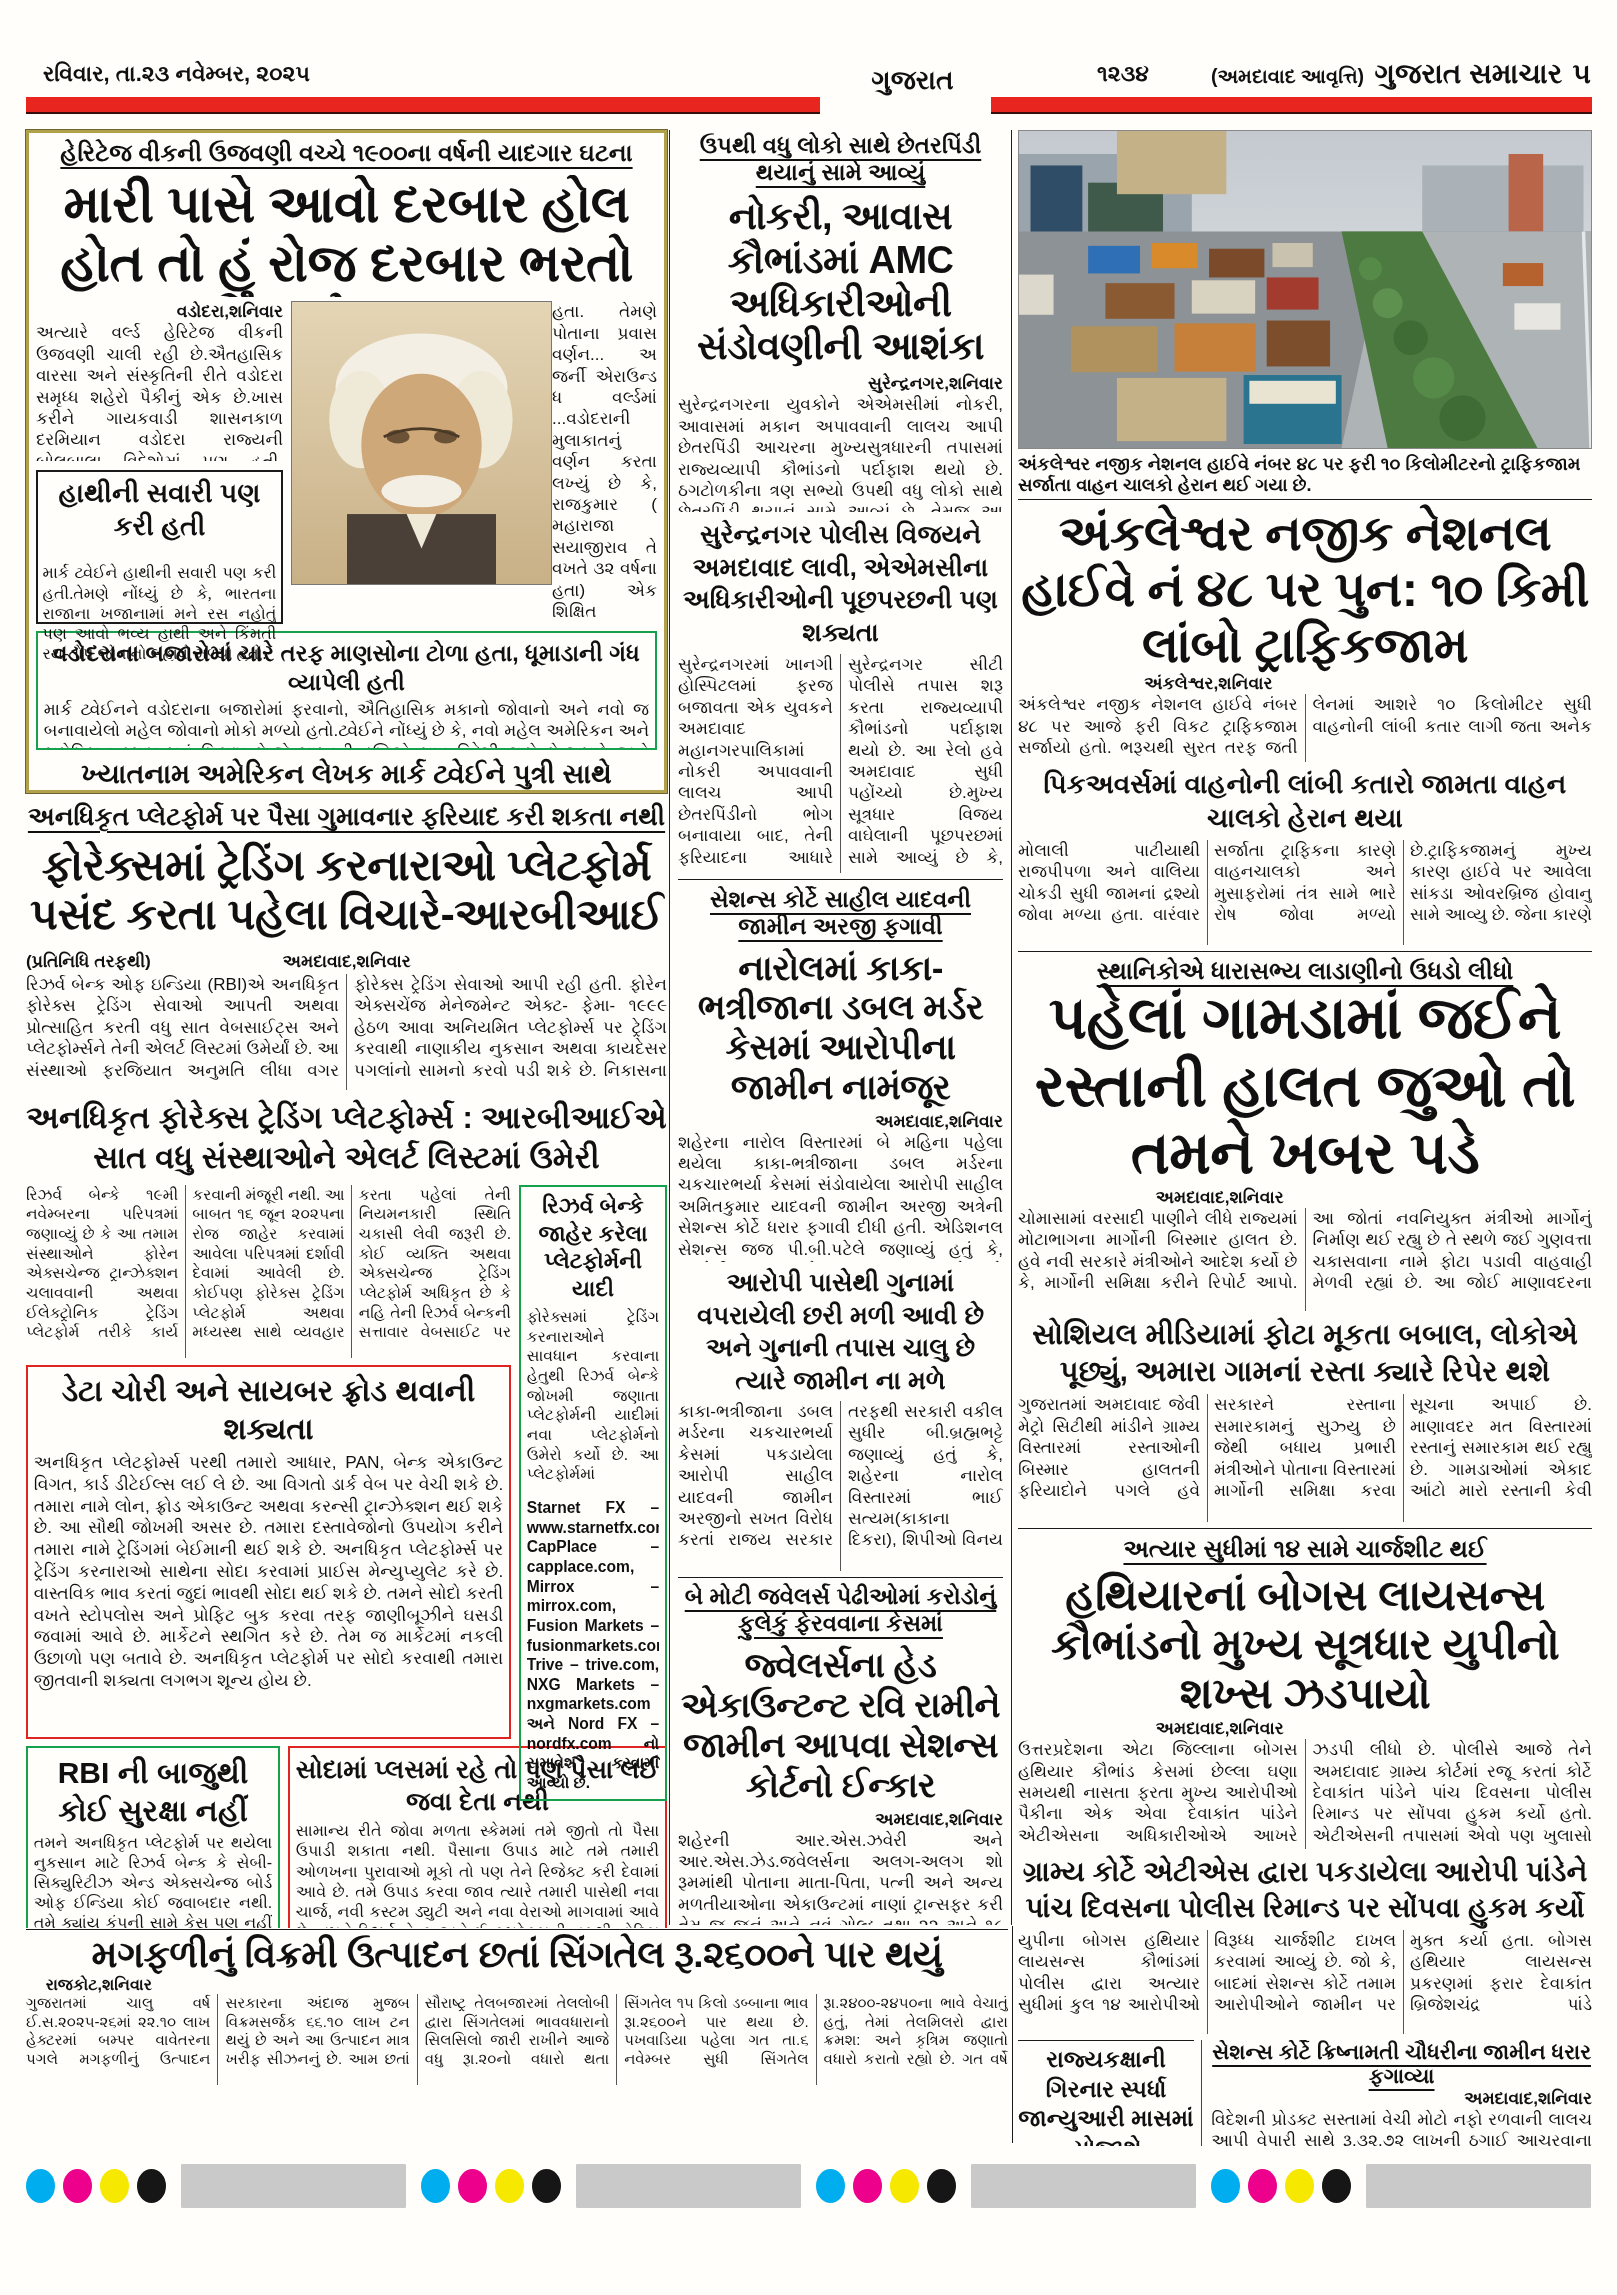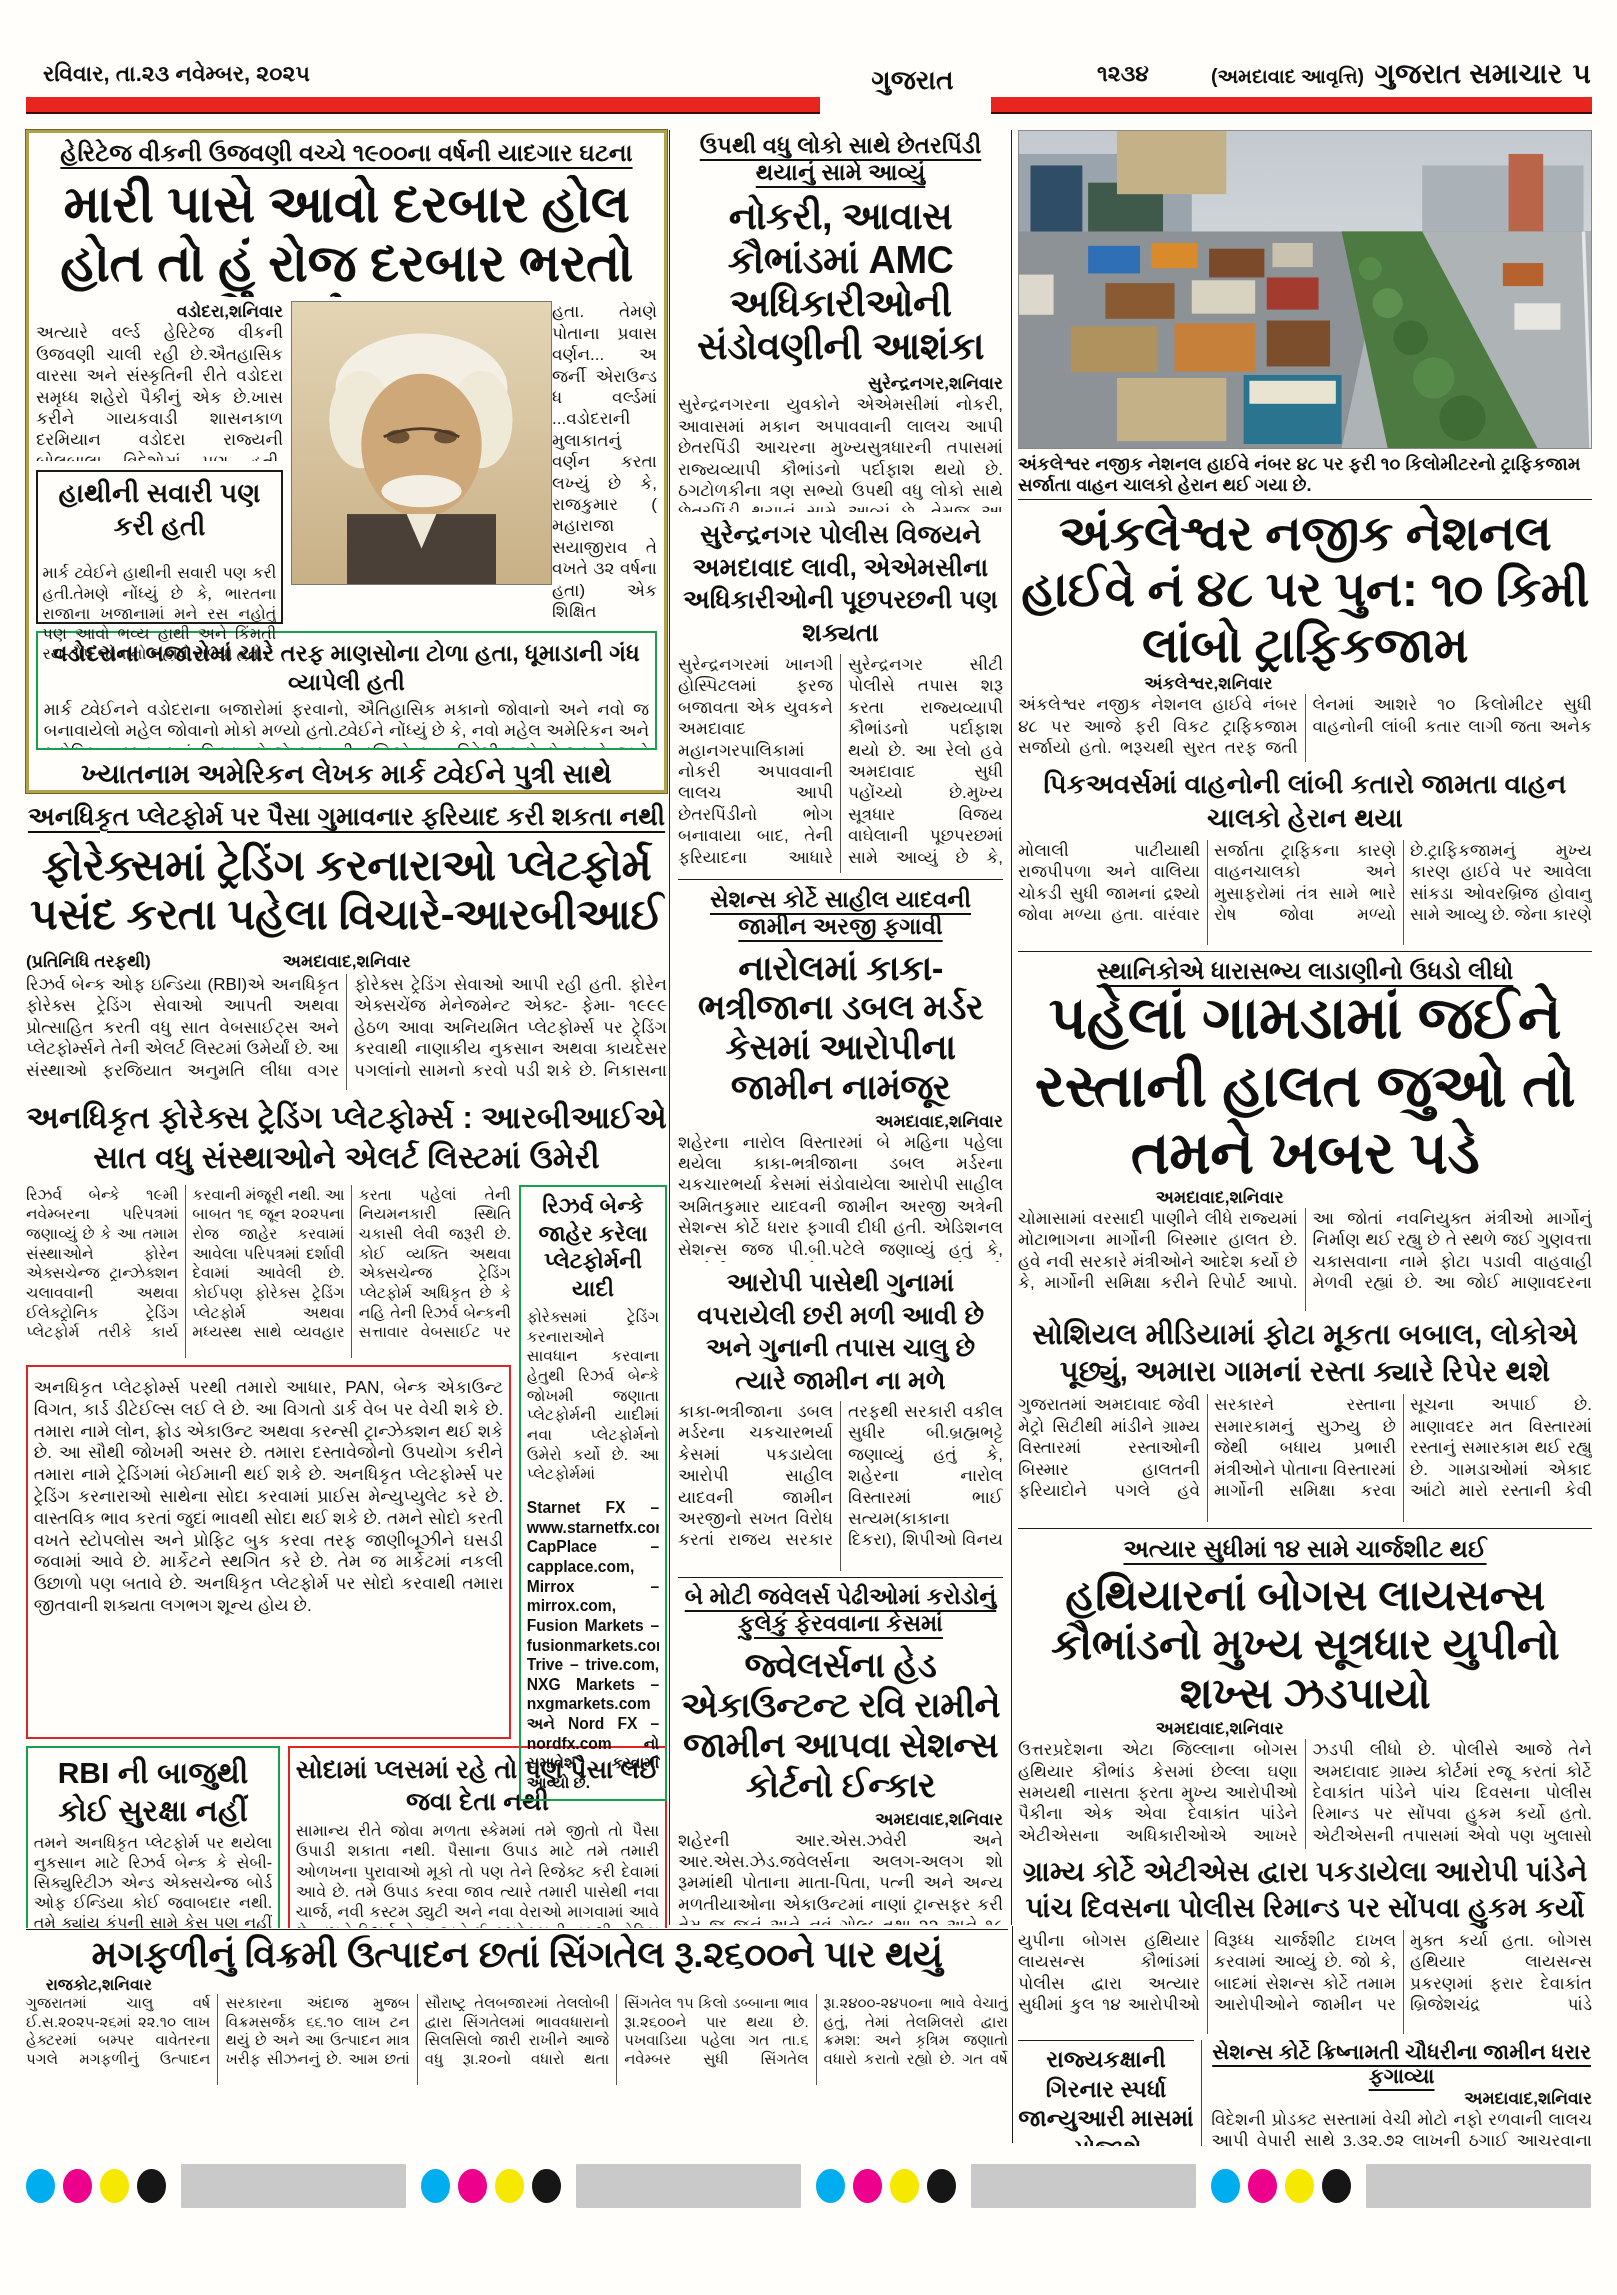--- a/index.html
+++ b/index.html
@@ -102,20 +102,21 @@
     <div class="body-txt cols2" style="height:116px;margin-top:2.3px;">રિઝર્વ બેન્ક ઓફ ઇન્ડિયા (RBI)એ અનધિકૃત ફોરેક્સ ટ્રેડિંગ સેવાઓ આપતી અથવા પ્રોત્સાહિત કરતી વધુ સાત વેબસાઈટ્સ અને પ્લેટફોર્મ્સને તેની એલર્ટ લિસ્ટમાં ઉમેર્યાં છે. આ સંસ્થાઓ ફરજિયાત અનુમતિ લીધા વગર ફોરેક્સ ટ્રેડિંગ સેવાઓ આપી રહી હતી. ફોરેન એક્સચેંજ મેનેજમેન્ટ એક્ટ- ફેમા- ૧૯૯૯ હેઠળ આવા અનિયમિત પ્લેટફોર્મ્સ પર ટ્રેડિંગ કરવાથી નાણાકીય નુકસાન અથવા કાયદેસર પગલાંનો સામનો કરવો પડી શકે છે. નિકાસના કામકાજ સાથે સંકળાયેલા લોકો સામાન્ય રીતે આ પ્લેટફોર્મ પર ડીલ કરે છે. તેમ જ કેટલાક યુવાનો તેના પર તગડી કમાણી કરી લેવા માટે રોજ રોજ સોદાઓ કરે છે.</div>
     <div class="subhead" style="font-size:31px;margin-top:8px;height:82px;overflow:hidden;">અનધિકૃત ફોરેક્સ ટ્રેડિંગ પ્લેટફોર્મ્સ : આરબીઆઈએ સાત વધુ સંસ્થાઓને એલર્ટ લિસ્ટમાં ઉમેરી</div>
     <div style="position:relative;height:556px;margin-top:4.6px;">
       <div class="body-txt cols3" style="position:absolute;left:0;top:0;width:485px;height:173px;font-size:15.6px;">રિઝર્વ બેન્કે ૧૯મી નવેમ્બરના પરિપત્રમાં જણાવ્યું છે કે આ તમામ સંસ્થાઓને ફોરેન એક્સચેન્જ ટ્રાન્ઝેક્શન ચલાવવાની અથવા ઈલેક્ટ્રોનિક ટ્રેડિંગ પ્લેટફોર્મ તરીકે કાર્ય કરવાની મંજૂરી નથી. આ બાબત ૧૬ જૂન ૨૦૨૫ના રોજ જાહેર કરવામાં આવેલા પરિપત્રમાં દર્શાવી દેવામાં આવેલી છે. કોઈપણ ફોરેક્સ ટ્રેડિંગ પ્લેટફોર્મ અથવા મધ્યસ્થ સાથે વ્યવહાર કરતા પહેલાં તેની નિયમનકારી સ્થિતિ ચકાસી લેવી જરૂરી છે. કોઈ વ્યક્તિ અથવા એક્સચેન્જ ટ્રેડિંગ પ્લેટફોર્મ અધિકૃત છે કે નહિ તેની રિઝર્વ બેન્કની સત્તાવાર વેબસાઈટ પર ઉપલબ્ધ અધિકૃત વ્યક્તિઓ અને અધિકૃત એક્સચેન્જ ટ્રેડિંગ પ્લેટફોર્મની યાદીની ચકાસણી જરૂરી છે. નિર્માણ થઈ શકે છે. આ પ્લેટફોર્મ ઇચ્છે ત્યારે એકાઉન્ટ સ્થગિત કરી શકે છે. તેમ જ એકાઉન્ટમાંનું બેલેન્સ ઝીરો કરી શકે છે. ખોટા પ્રોફિટ બતાવીને વધુ પૈસા</div>
       <div class="box-green abs" style="right:0;top:0;width:148px;height:616px;">
         <div class="box-title" style="font-size:22px;">રિઝર્વ બેન્કે જાહેર કરેલા પ્લેટફોર્મની યાદી</div>
         <div class="body-txt" style="font-size:15.6px;margin-top:4.6px;height:191px;">ફોરેક્સમાં ટ્રેડિંગ કરનારાઓને સાવધાન કરવાના હેતુથી રિઝર્વ બેન્કે જોખમી જણાતા પ્લેટફોર્મની યાદીમાં નવા પ્લેટફોર્મનો ઉમેરો કર્યો છે. આ પ્લેટફોર્મમાં</div>
         <div class="body-txt" style="font-size:15.6px;font-weight:bold;height:300px;">Starnet FX – www.starnetfx.com, CapPlace – capplace.com, Mirrox – mirrox.com, Fusion Markets – fusionmarkets.com, Trive – trive.com, NXG Markets – nxgmarkets.com અને Nord FX – nordfx.com નો સમાવેશ કરવામાં આવ્યો છે.</div>
       </div>
       <div class="box-red abs" style="left:0;top:180px;width:485px;height:374px;">
+        <div class="box-title" style="font-size:30px;">ડેટા ચોરી અને સાયબર ફ્રોડ થવાની શક્યતા</div>
         <div class="body-txt" style="font-size:17.3px;margin-top:4.6px;height:312px;">અનધિકૃત પ્લેટફોર્મ્સ પરથી તમારો આધાર, PAN, બેન્ક એકાઉન્ટ વિગત, કાર્ડ ડીટેઈલ્સ લઈ લે છે. આ વિગતો ડાર્ક વેબ પર વેચી શકે છે. તમારા નામે લોન, ફ્રોડ એકાઉન્ટ અથવા કરન્સી ટ્રાન્ઝેક્શન થઈ શકે છે. આ સૌથી જોખમી અસર છે. તમારા દસ્તાવેજોનો ઉપયોગ કરીને તમારા નામે ટ્રેડિંગમાં બેઈમાની થઈ શકે છે. અનધિકૃત પ્લેટફોર્મ્સ પર ટ્રેડિંગ કરનારાઓ સાથેના સોદા કરવામાં પ્રાઈસ મેન્યુપ્યુલેટ કરે છે. વાસ્તવિક ભાવ કરતાં જુદાં ભાવથી સોદા થઈ શકે છે. તમને સોદો કરતી વખતે સ્ટોપલોસ અને પ્રોફિટ બુક કરવા તરફ જાણીબૂઝીને ઘસડી જવામાં આવે છે. માર્કેટને સ્થગિત કરે છે. તેમ જ માર્કેટમાં નકલી ઉછાળો પણ બતાવે છે. અનધિકૃત પ્લેટફોર્મ પર સોદો કરવાથી તમારા જીતવાની શક્યતા લગભગ શૂન્ય હોય છે.</div>
       </div>
     </div>
     <div style="display:flex;gap:8px;margin-top:5.8px;height:194px;">
       <div class="box-green" style="width:254px;height:100%;">
         <div class="box-title" style="font-size:30px;">RBI ની બાજુથી કોઈ સુરક્ષા નહીં</div>
         <div class="body-txt" style="font-size:16px;margin-top:3.5px;height:110px;">તમને અનધિકૃત પ્લેટફોર્મ પર થયેલા નુકસાન માટે રિઝર્વ બેન્ક કે સેબી-સિક્યુરિટીઝ એન્ડ એક્સચેન્જ બોર્ડ ઓફ ઈન્ડિયા કોઈ જવાબદાર નથી. તમે ક્યાંય કંપની સામે કેસ પણ નહીં કરી શકશો નહિ. આ પ્લેટફોર્મ પર કામકાજ કરીને પૈસા ગુમાવ્યા બાદ તમારી માનસિક તાણ સંબંધમાં તણાવ વધી જાય છે. ઉપરાંત પ્લેટફોર્મ પર થતા ડિપ્રેશન અને ચિંતા જેવી સમસ્યાઓનો શિકાર બની જાય છે. એલર્ટ લિસ્ટમાં એવી વેબસાઈટ્સ અને પ્લેટફોર્મ સામેલ છે.</div>
       </div>
       <div class="box-red" style="flex:1;height:100%;">
         <div class="box-title" style="font-size:25.4px;">સોદામાં પ્લસમાં રહે તો પણ પૈસા લઈ જવા દેતા નથી</div>

